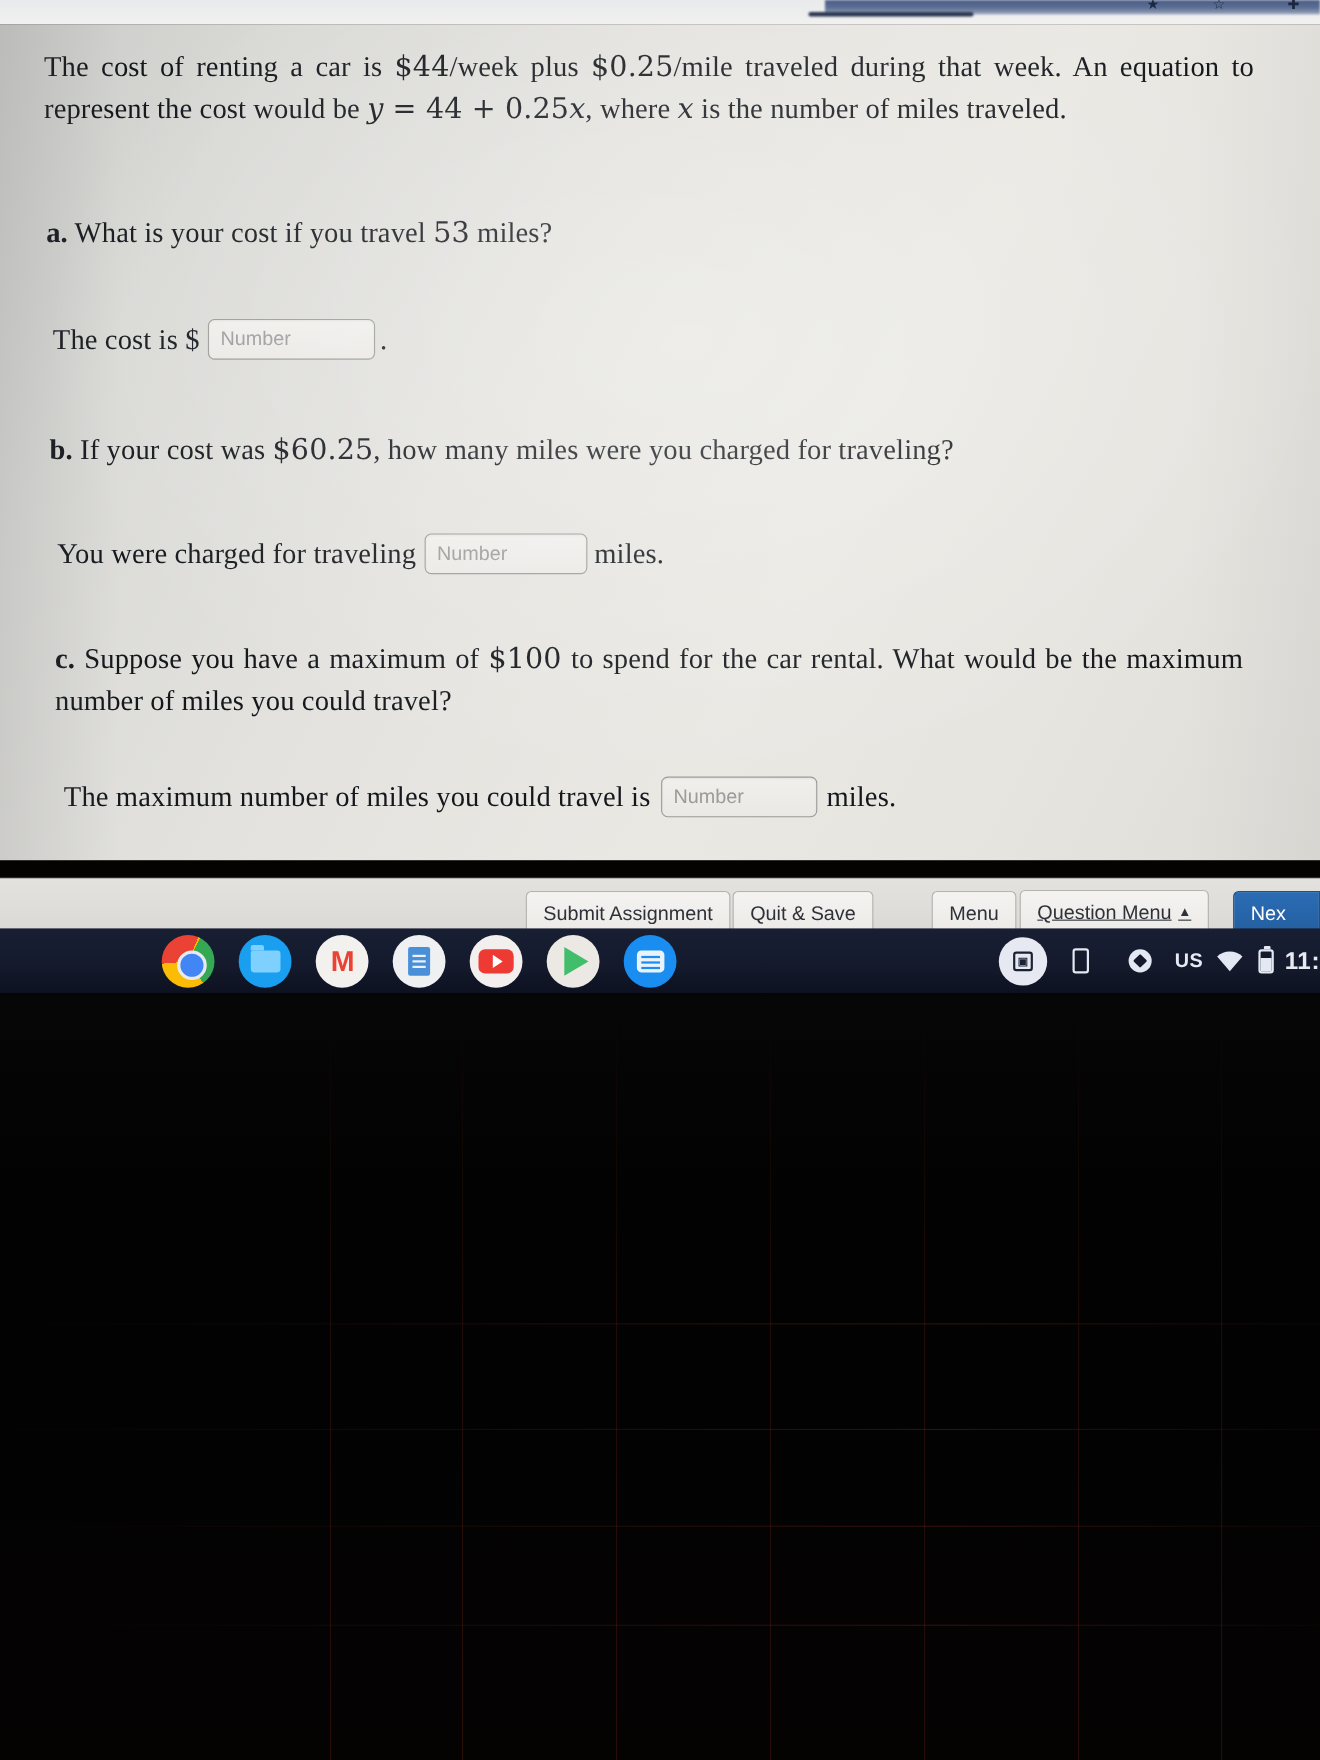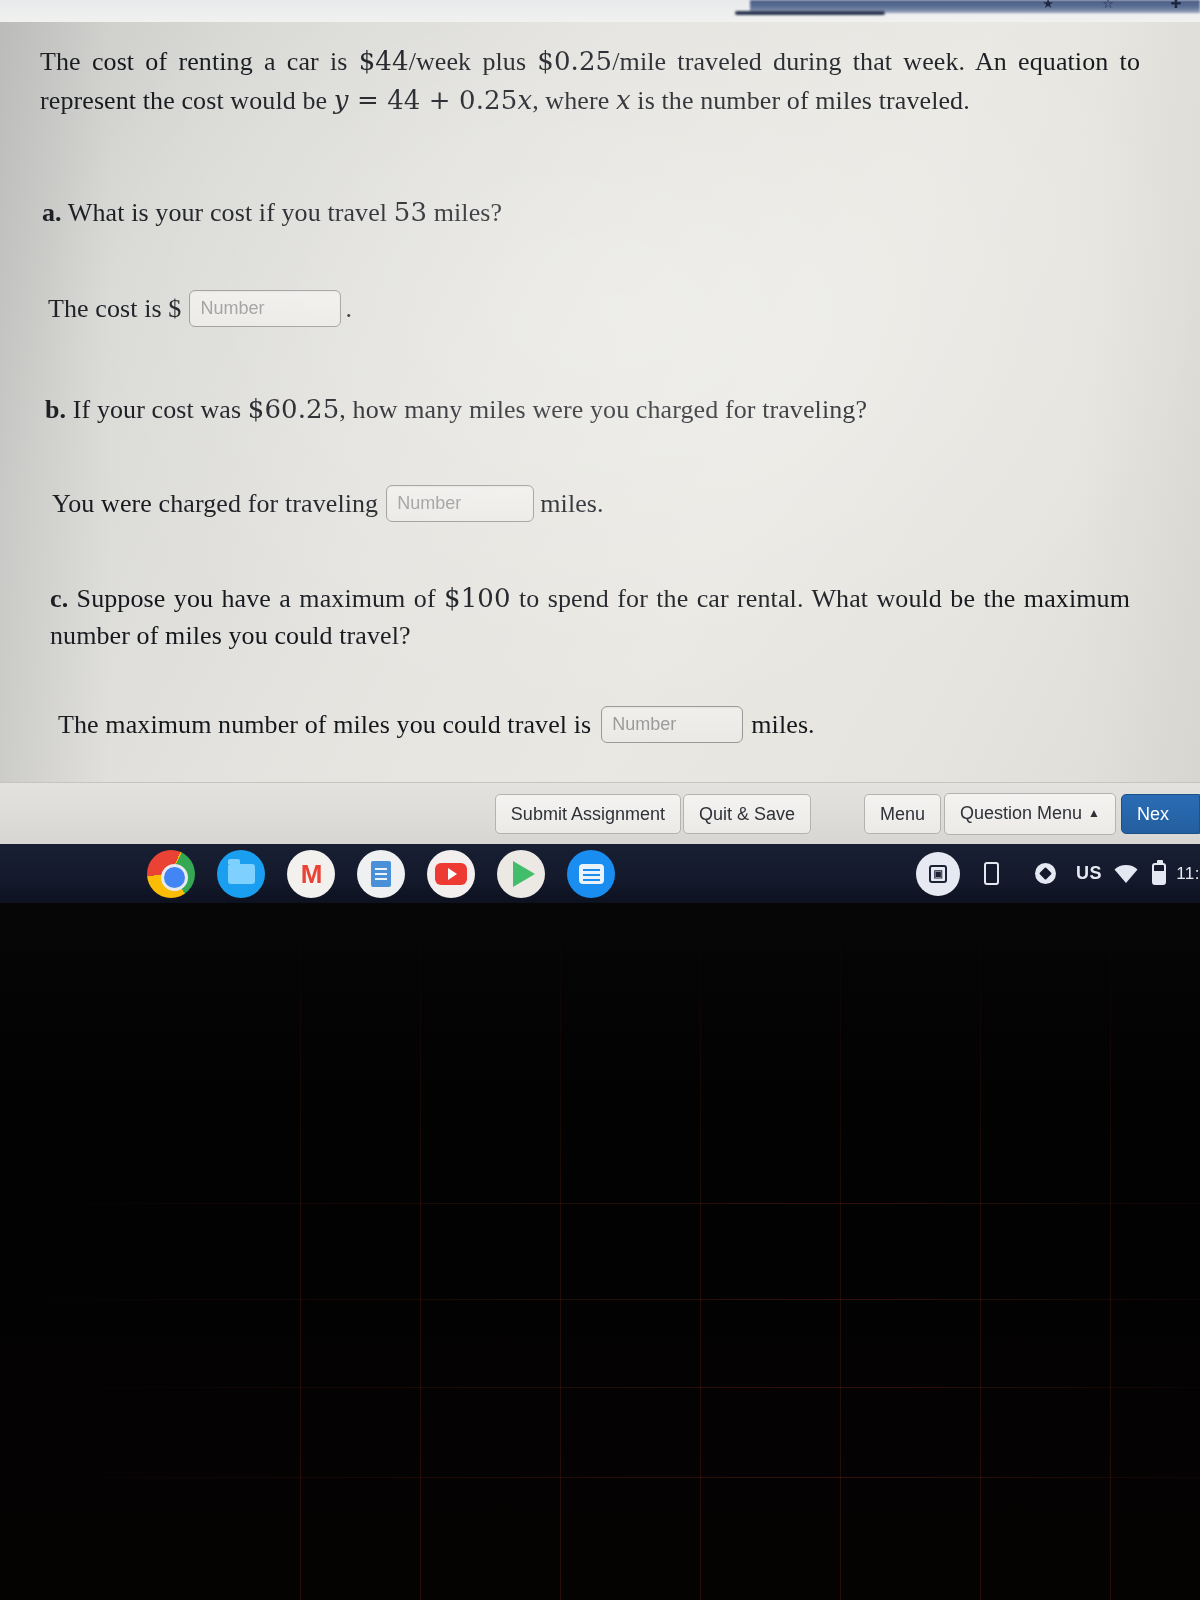--- a/index.html
+++ b/index.html
@@ -115,21 +115,21 @@
     outline:none;
     box-shadow:inset 0 1px 2px rgba(0,0,0,.05);
   }
   .numinput::placeholder { color:#9b9b9b; opacity:1; }
   #in-a { width:152px; margin:0 4px 0 8px; }
   #in-b { width:148px; margin:0 6px 0 8px; }
   #in-c { width:142px; margin:0 8px 0 10px; }
 
   
   #btnbar {
-    position:absolute; left:0; top:782px; width:1200px; height:62px;
+    position:absolute; left:0; top:798px; width:1200px; height:62px;
     background:linear-gradient(180deg,#e3e2de 0%,#dedcd8 55%,#d8d6d2 100%);
     border-top:1px solid #c6c5c0;
   }
   #btnbar-inner {
     position:absolute; right:0; top:10px;
     display:flex; align-items:center;
   }
   .btn {
     font-family:"Liberation Sans", sans-serif;
     font-size:18px;
@@ -143,21 +143,21 @@
     cursor:pointer;
   }
   .btn.primary {
     background:linear-gradient(180deg,#2a6cb5 0%,#245f9f 100%);
     border-color:#1d5189;
     color:#fff;
   }
   #b-submit { margin-right:2px; }
   #b-quit   { margin-right:53px; }
   #b-back   { margin-right:3px; }
-  #b-qmenu  { margin-right:5px; }
+  #b-qmenu  { margin-right:22px;text-decoration:underline; }
   #b-next   { border-radius:5px 0 0 5px; padding-right:30px; }
   .caret { font-size:12px; margin-left:6px; position:relative; top:-2px; }
 
   
   #shelf {
     position:absolute; left:0; top:844px; width:1200px; height:59px;
     background:linear-gradient(180deg,#191f33 0%,#141a2c 60%,#0d1120 100%);
   }
   #shelf-apps {
     position:absolute; left:147px; top:6px;
@@ -266,21 +266,21 @@
   #tray-wifi { margin-right:13px; }
   #tray-batt { margin-right:10px; }
   #tray-batt .bb {
     width:14px;height:22px;border:2px solid #e4e8f2;border-radius:3px;position:relative;
     background:linear-gradient(180deg,#141a2c 0%,#141a2c 35%,#e4e8f2 35%,#e4e8f2 100%);
   }
   #tray-batt .bb::before {
     content:""; position:absolute; left:3px; top:-5px; width:6px; height:3px;
     background:#e4e8f2; border-radius:1px 1px 0 0;
   }
-  #tray-time { font-size:17px; font-weight:normal; letter-spacing:.5px; }
+  #tray-time { font-size:22px; font-weight:bold; letter-spacing:.5px; }
 </style>
 </head>
 <body>
 
 <div id="photo">
 
   <div id="screen">
 
     <div id="browser-sliver">
       <div id="sliver-blue"></div>

